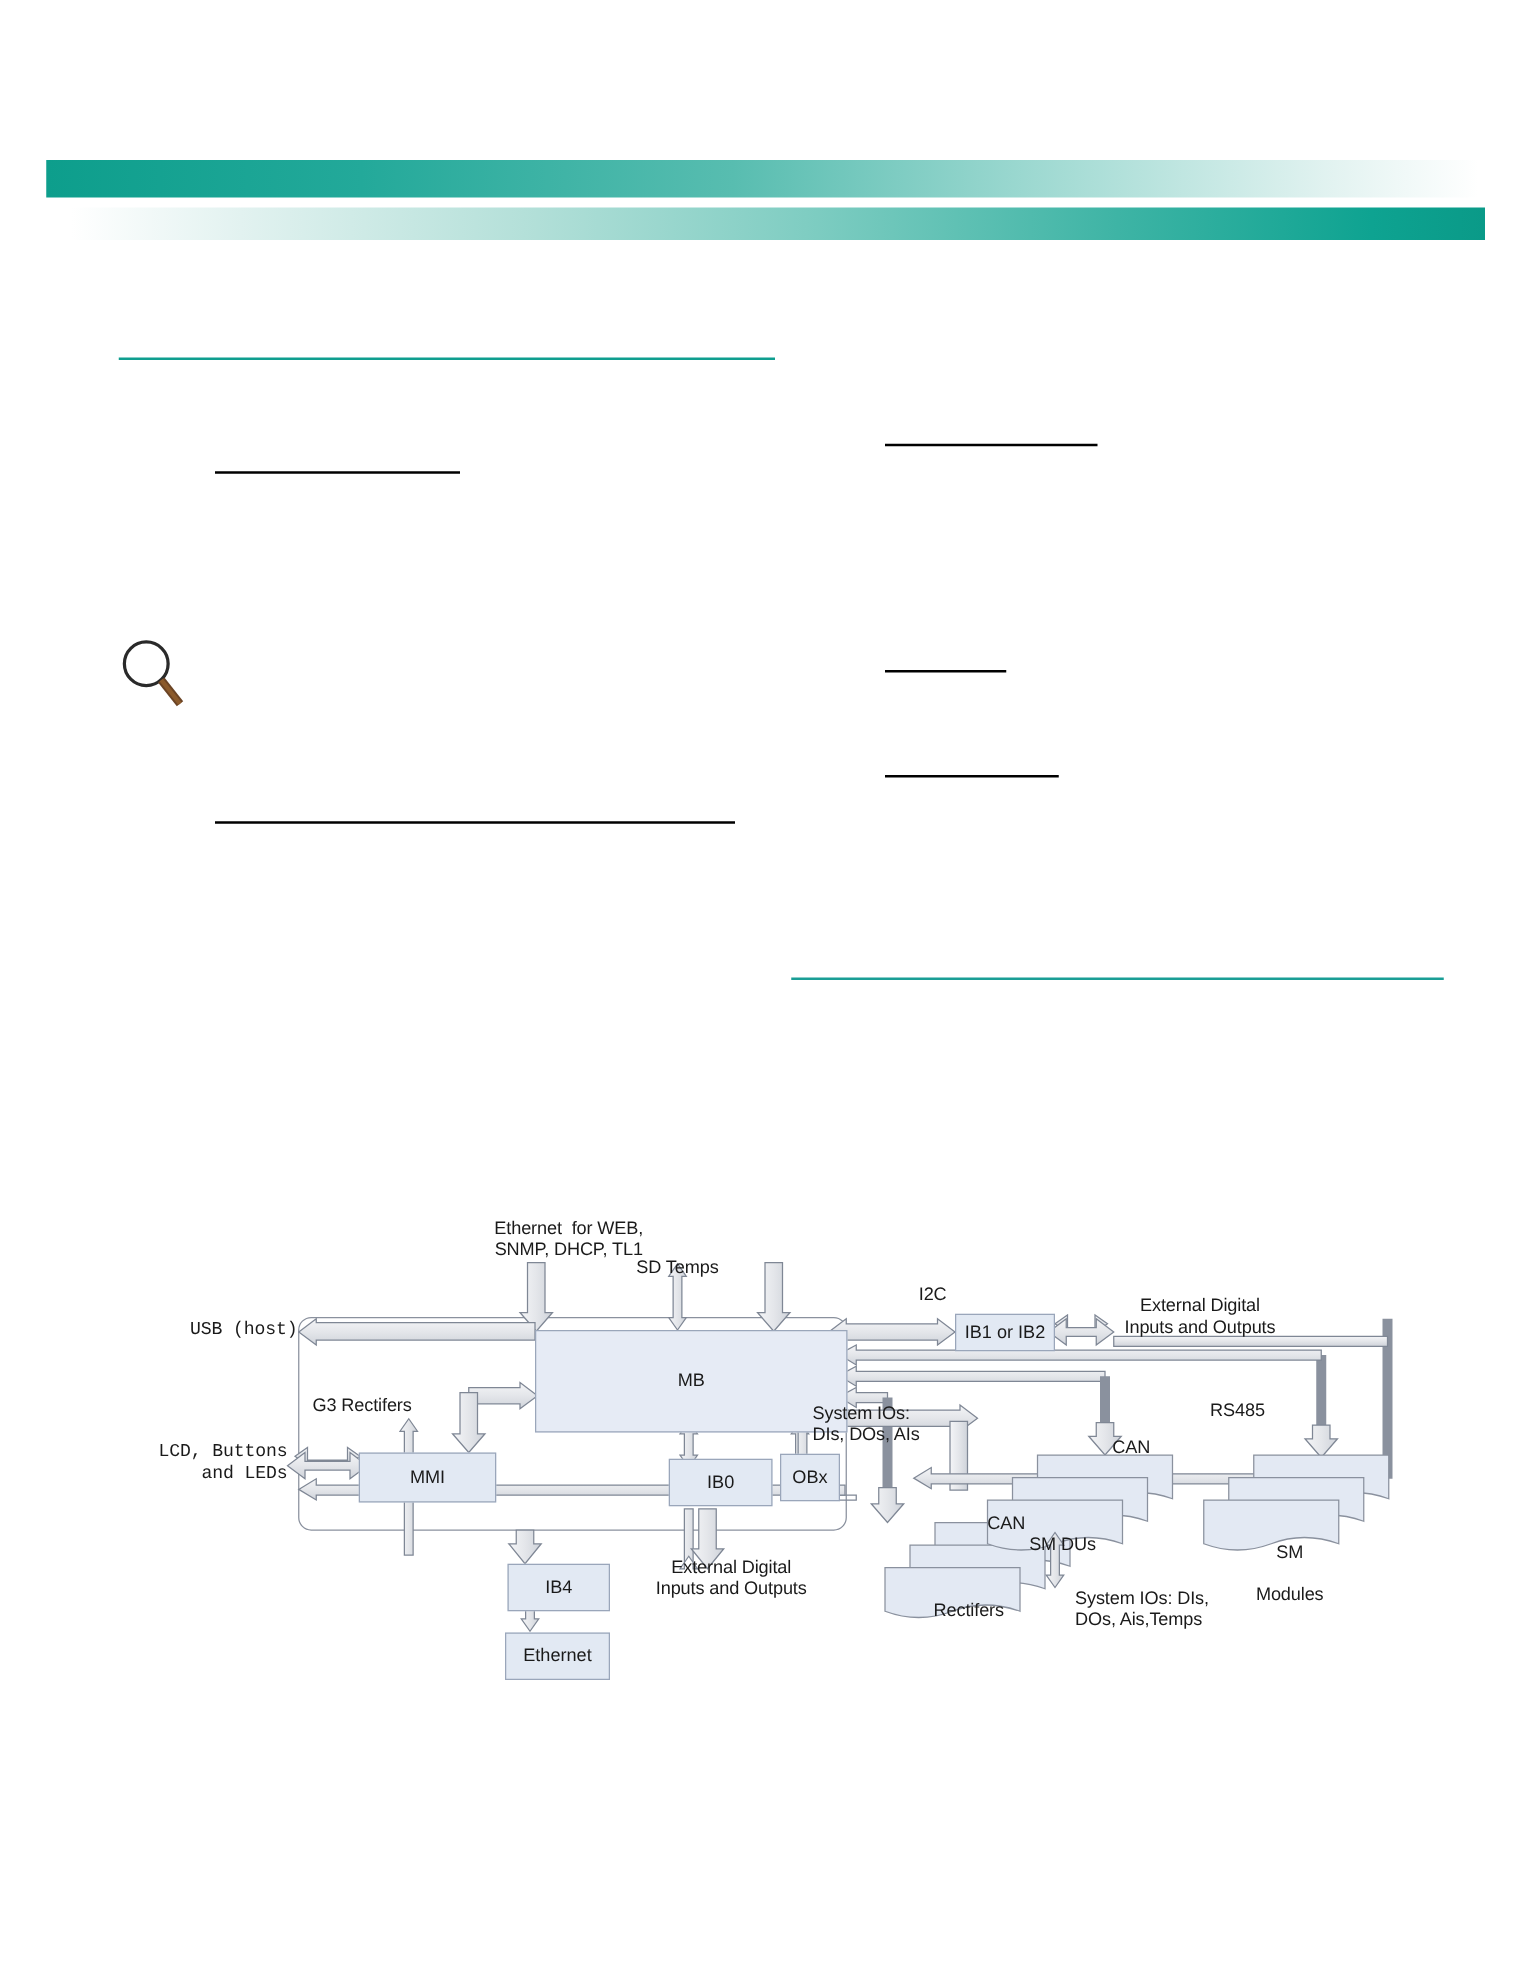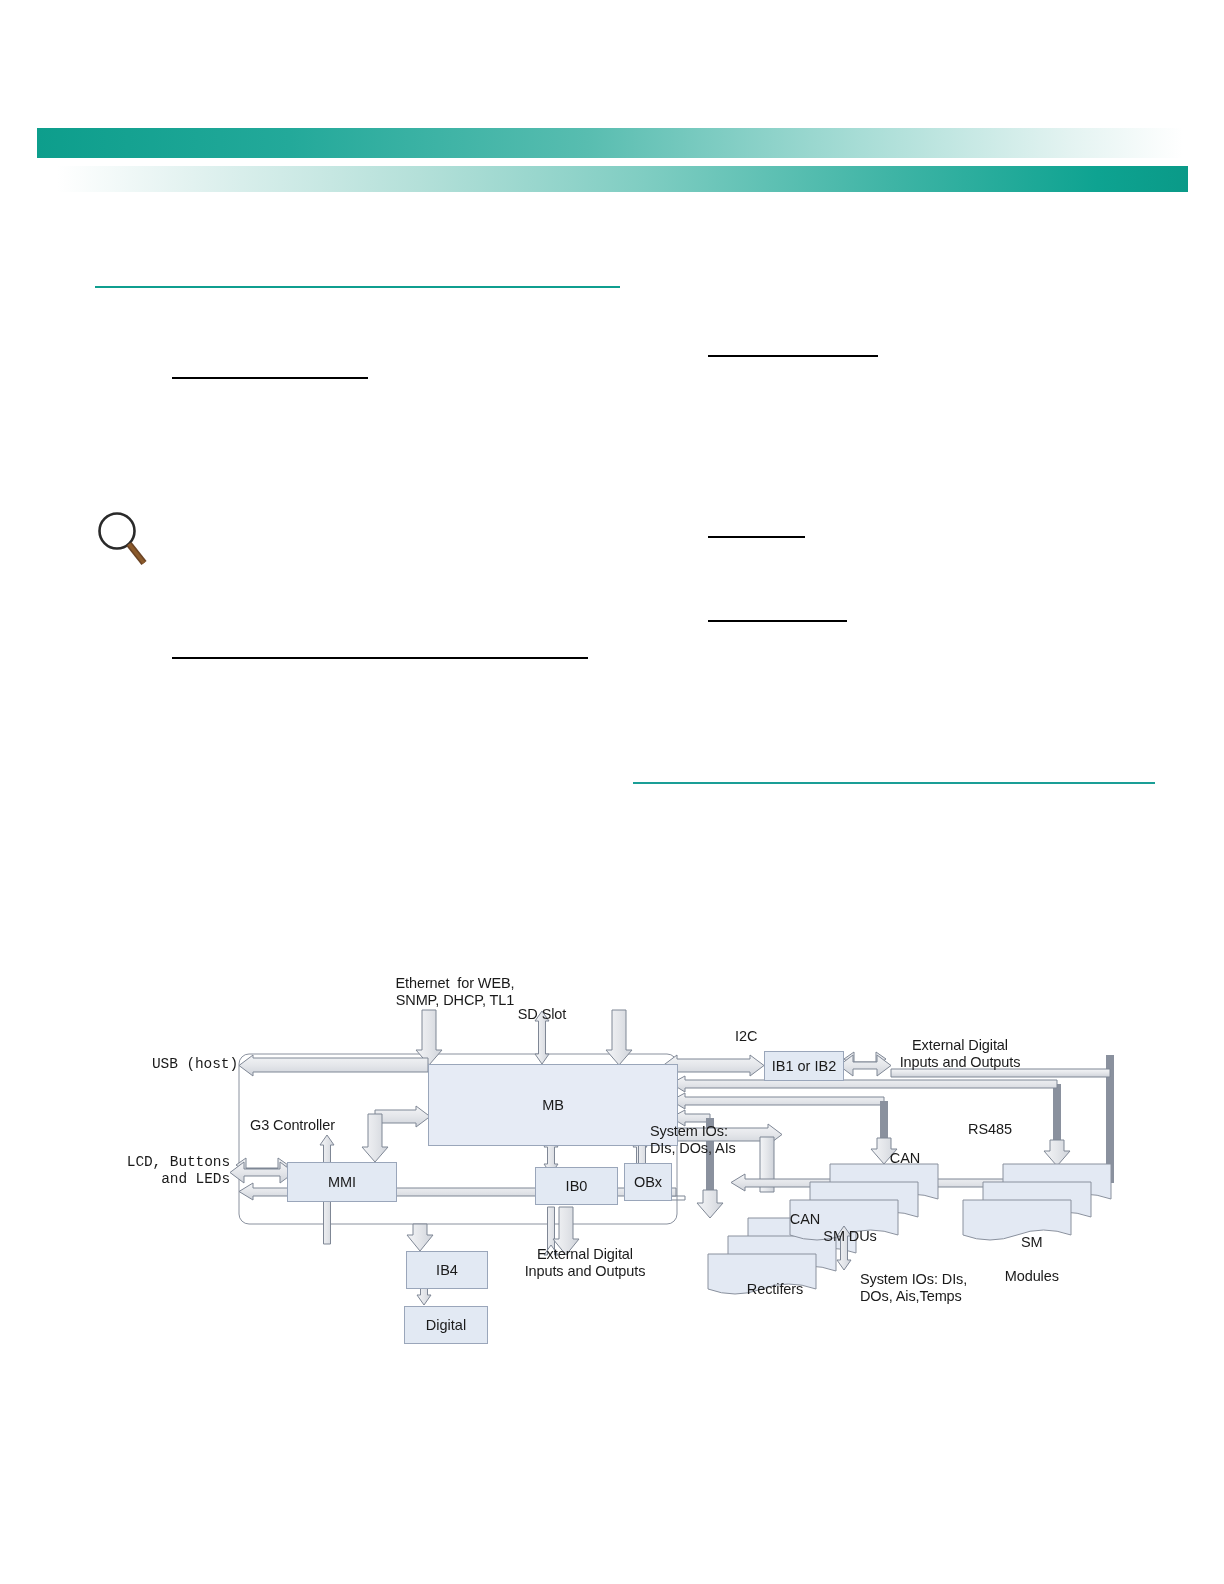--- a/index.html
+++ b/index.html
@@ -255,43 +255,43 @@
 
     <div class="dbox" style="left:504px;top:208px;width:48px;height:38px;">
       <span>OBx</span>
     </div>
 
     <div class="dbox" style="left:286px;top:296px;width:82px;height:38px;">
       <span>IB4</span>
     </div>
 
     <div class="dbox" style="left:284px;top:351px;width:84px;height:38px;">
-      <span>Digital</span>
+      <span>Ethernet</span>
     </div>
 
     <div class="dbox" style="left:644px;top:96px;width:80px;height:30px;">
       <span>IB1 or IB2</span>
     </div>
 
     <div class="dlabel c" style="left:610px;top:326px;width:90px;">Rectifers</div>
     <div class="dlabel c" style="left:690px;top:273px;width:80px;">SM DUs</div>
     <div class="dlabel c" style="left:858px;top:262px;width:84px;">
       <span>SM</span><br>
       <span>Modules</span>
     </div>
 
     <div class="dlabel c" style="left:250px;top:20px;width:170px;">Ethernet  for WEB,
 SNMP, DHCP, TL1</div>
 
 
-    <div class="dlabel c" style="left:382px;top:51px;width:80px;">SD Slot</div>
+    <div class="dlabel c" style="left:382px;top:51px;width:80px;">SD Temps</div>
 
     <div class="dlabel r" style="left:18px;top:101px;width:100px;">USB (host)</div>
 
-    <div class="dlabel" style="left:130px;top:162px;width:120px;">G3 Controller</div>
+    <div class="dlabel" style="left:130px;top:162px;width:120px;">G3 Rectifers</div>
 
     <div class="dlabel r" style="left:0px;top:199px;width:110px;">LCD, Buttons
 and LEDs</div>
 
     <div class="dlabel" style="left:615px;top:73px;width:40px;">I2C</div>
 
     <div class="dlabel c" style="left:760px;top:82px;width:160px;">External Digital
 Inputs and Outputs</div>
 
     <div class="dlabel" style="left:530px;top:168px;width:120px;">System IOs:

